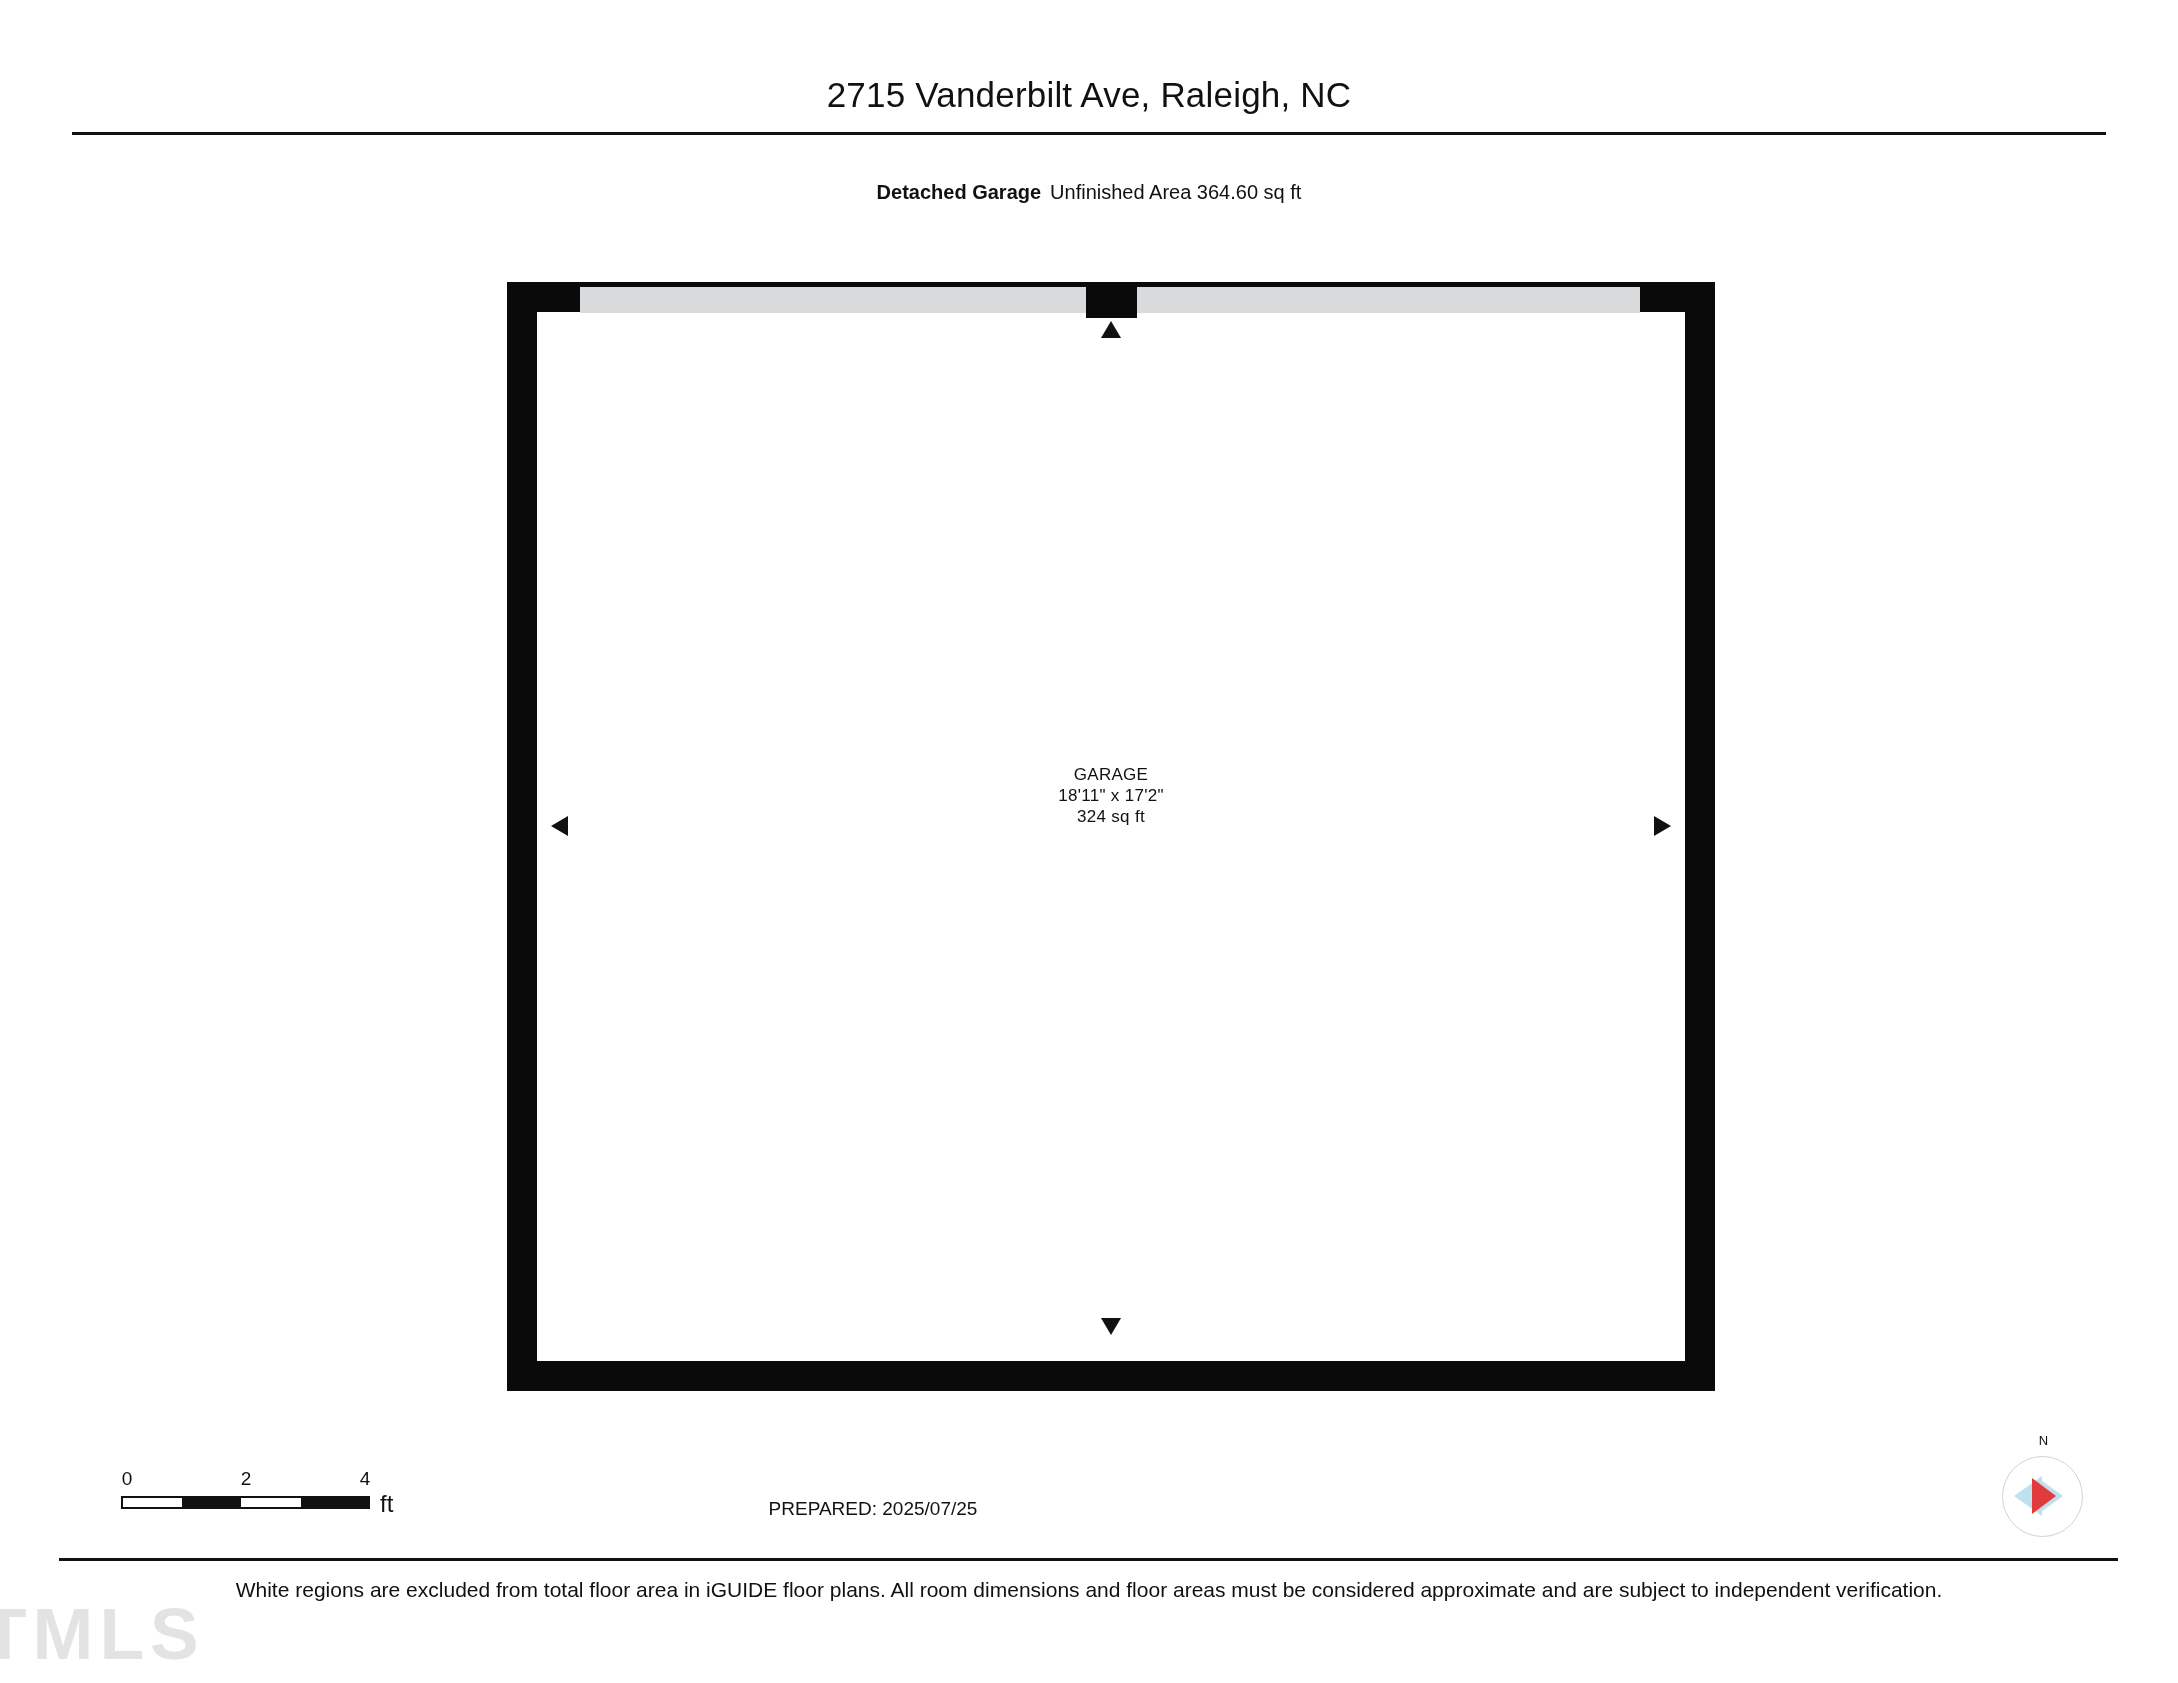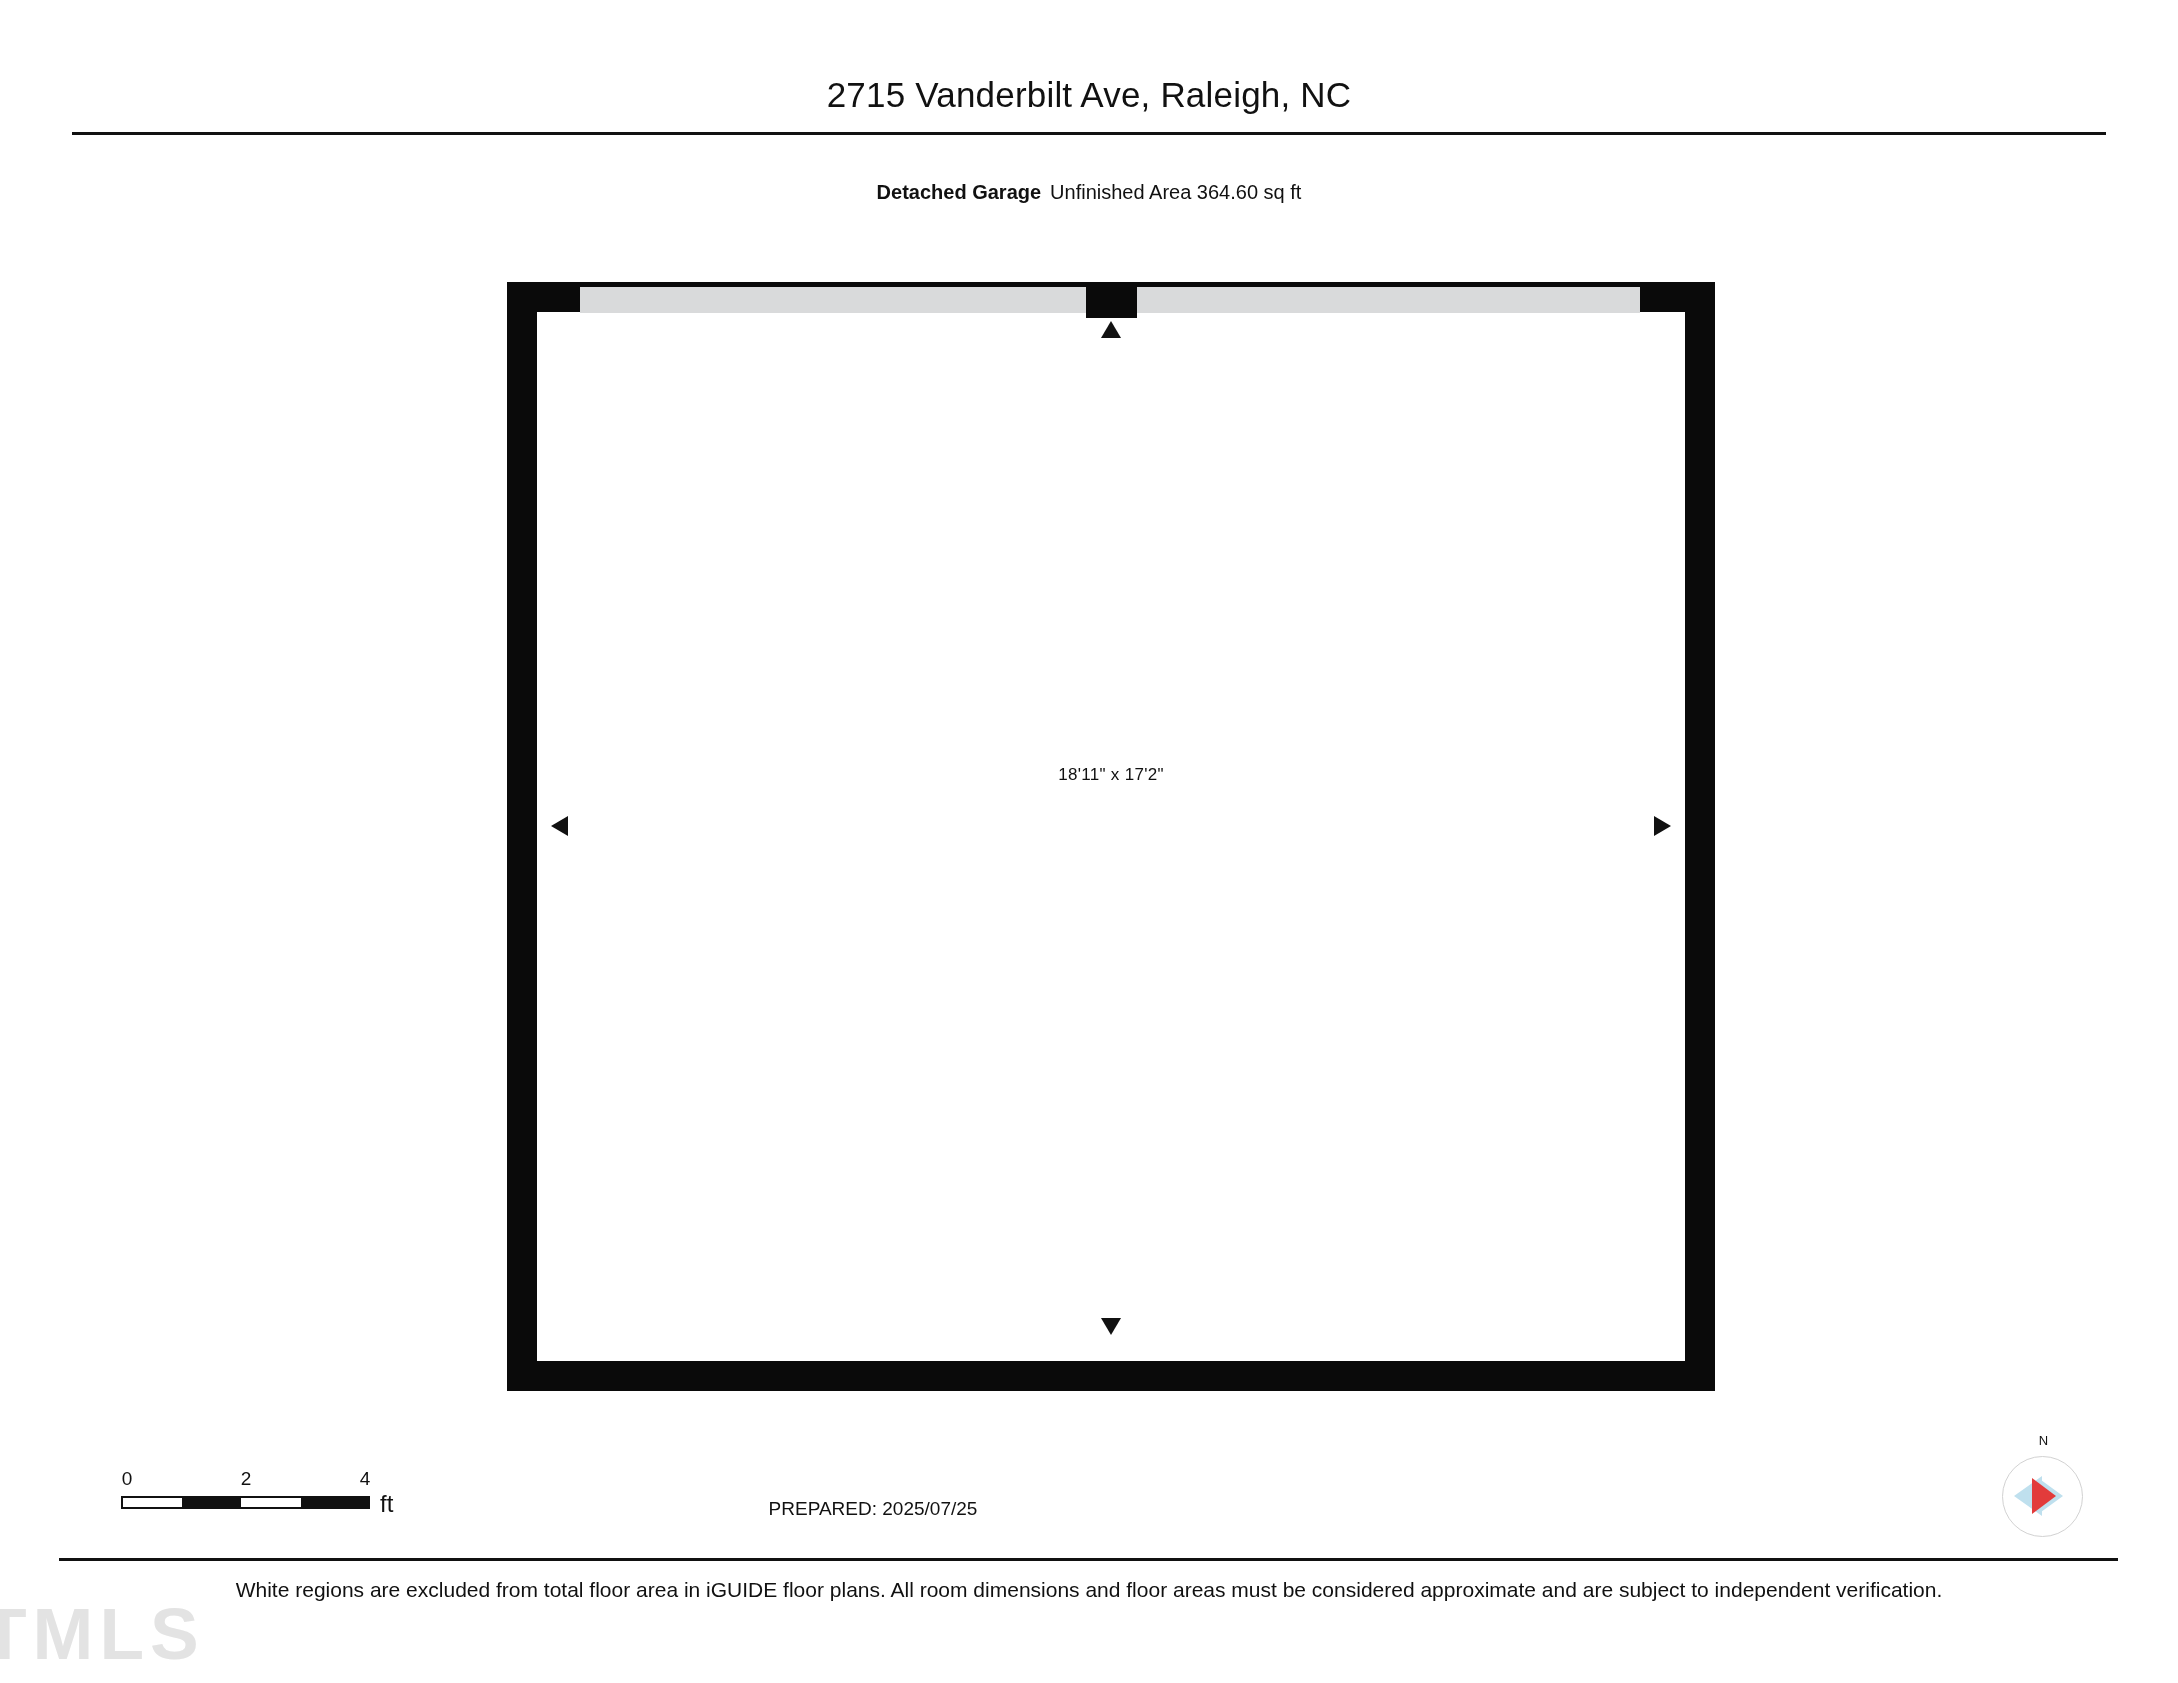--- a/index.html
+++ b/index.html
@@ -309,21 +309,23 @@
   <div class="room-interior"></div>
   <div class="garage-door"></div>
   <div class="door-post"></div>
 
   <div class="arrow arrow-left"></div>
   <div class="arrow arrow-right"></div>
   <div class="arrow arrow-up"></div>
   <div class="arrow arrow-down"></div>
 
   <div class="room-label">
+    <div>GARAGE</div>
     <div>18'11" x 17'2"</div>
+    <div>324 sq ft</div>
   </div>
 </div>
 
 <div class="scalebar">
   <div class="scale-ticks">
     <span class="tick-0">0</span>
     <span class="tick-2">2</span>
     <span class="tick-4">4</span>
   </div>
   <div class="scale-bar-body">

